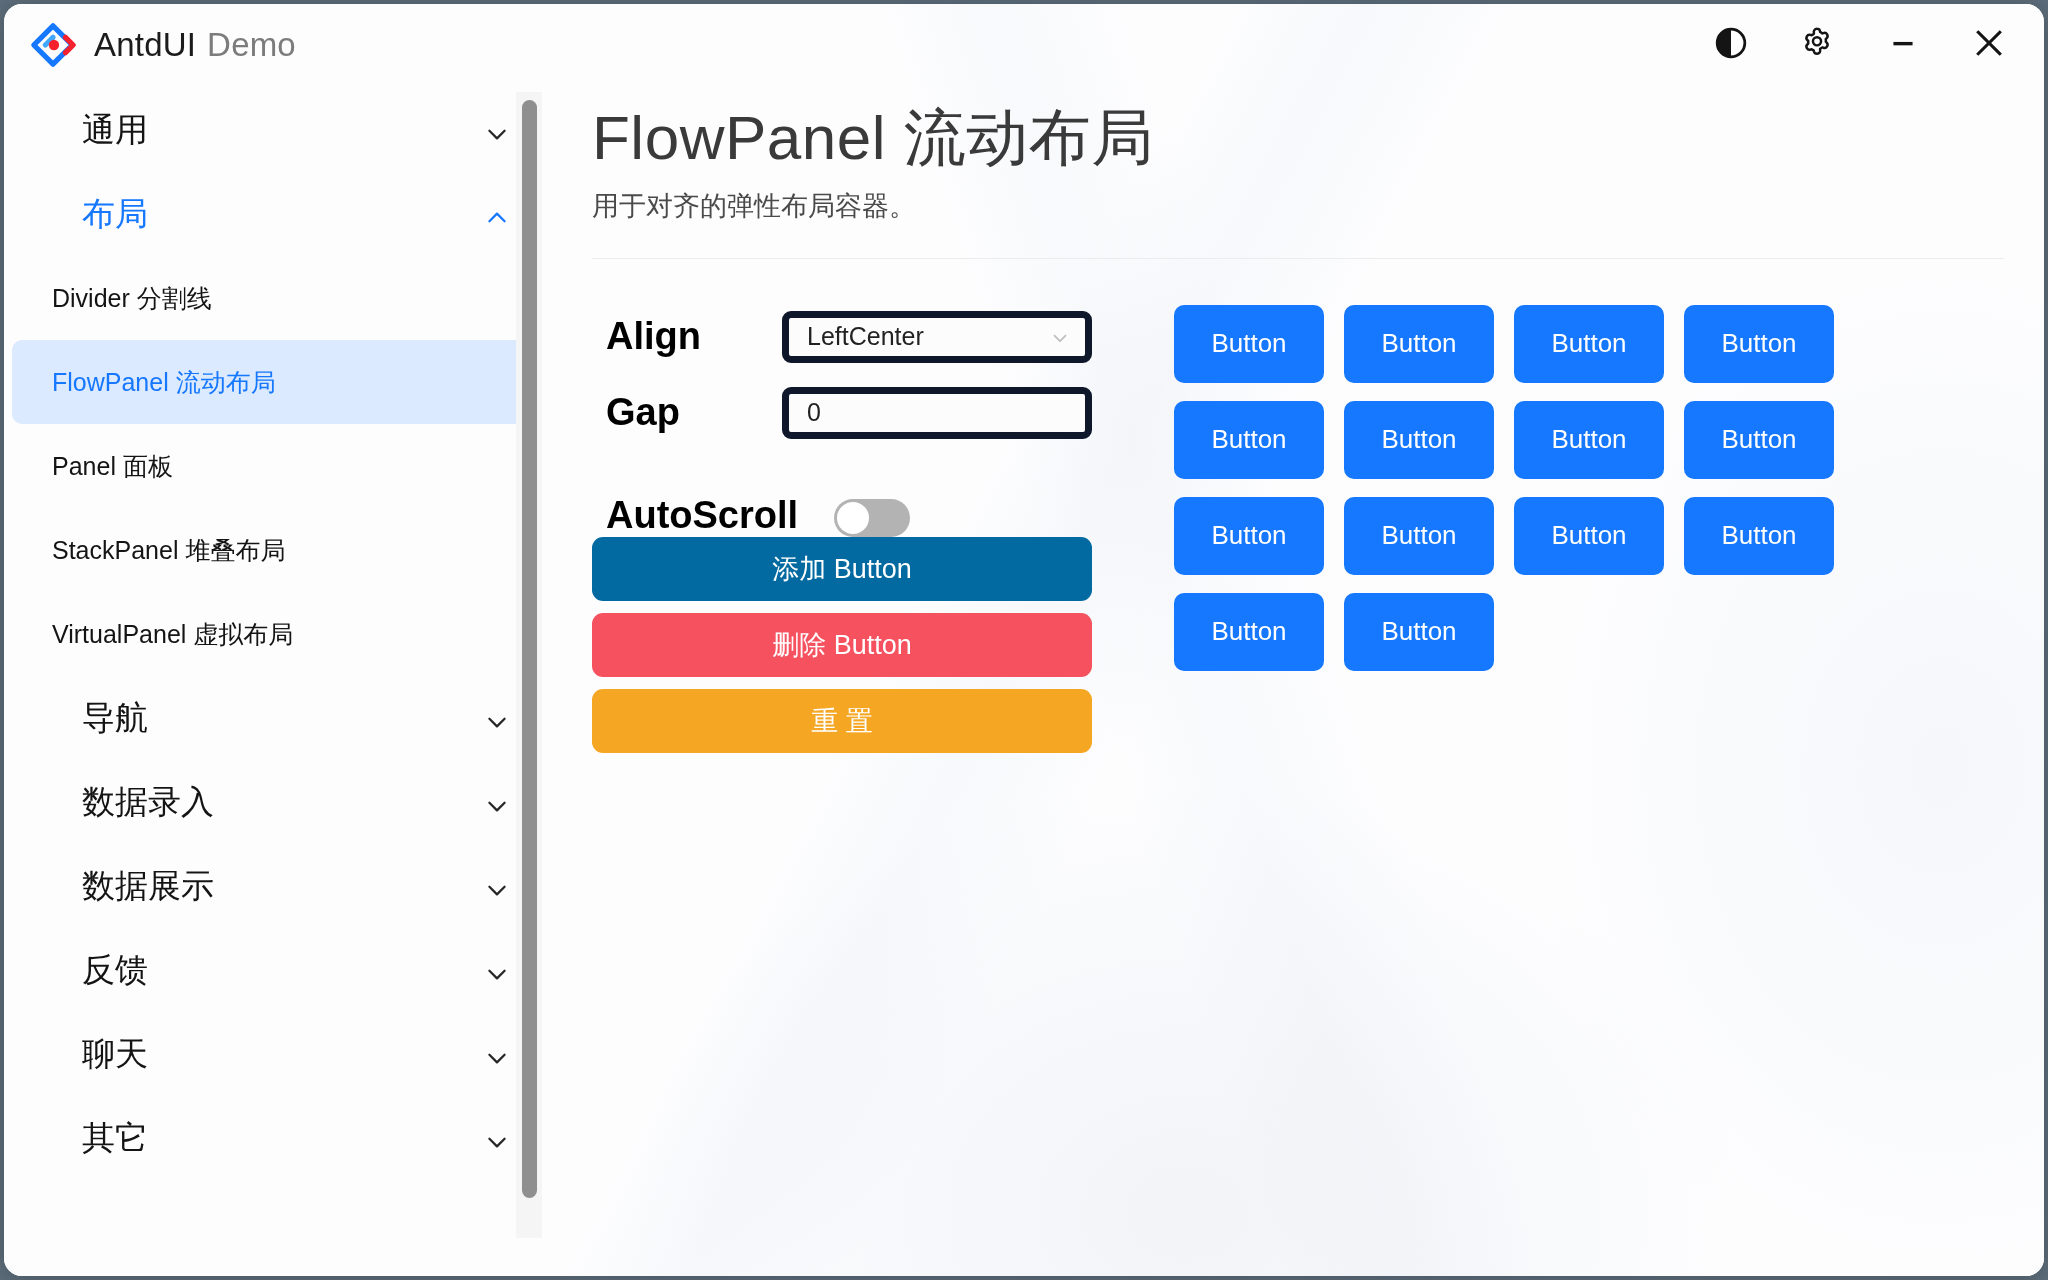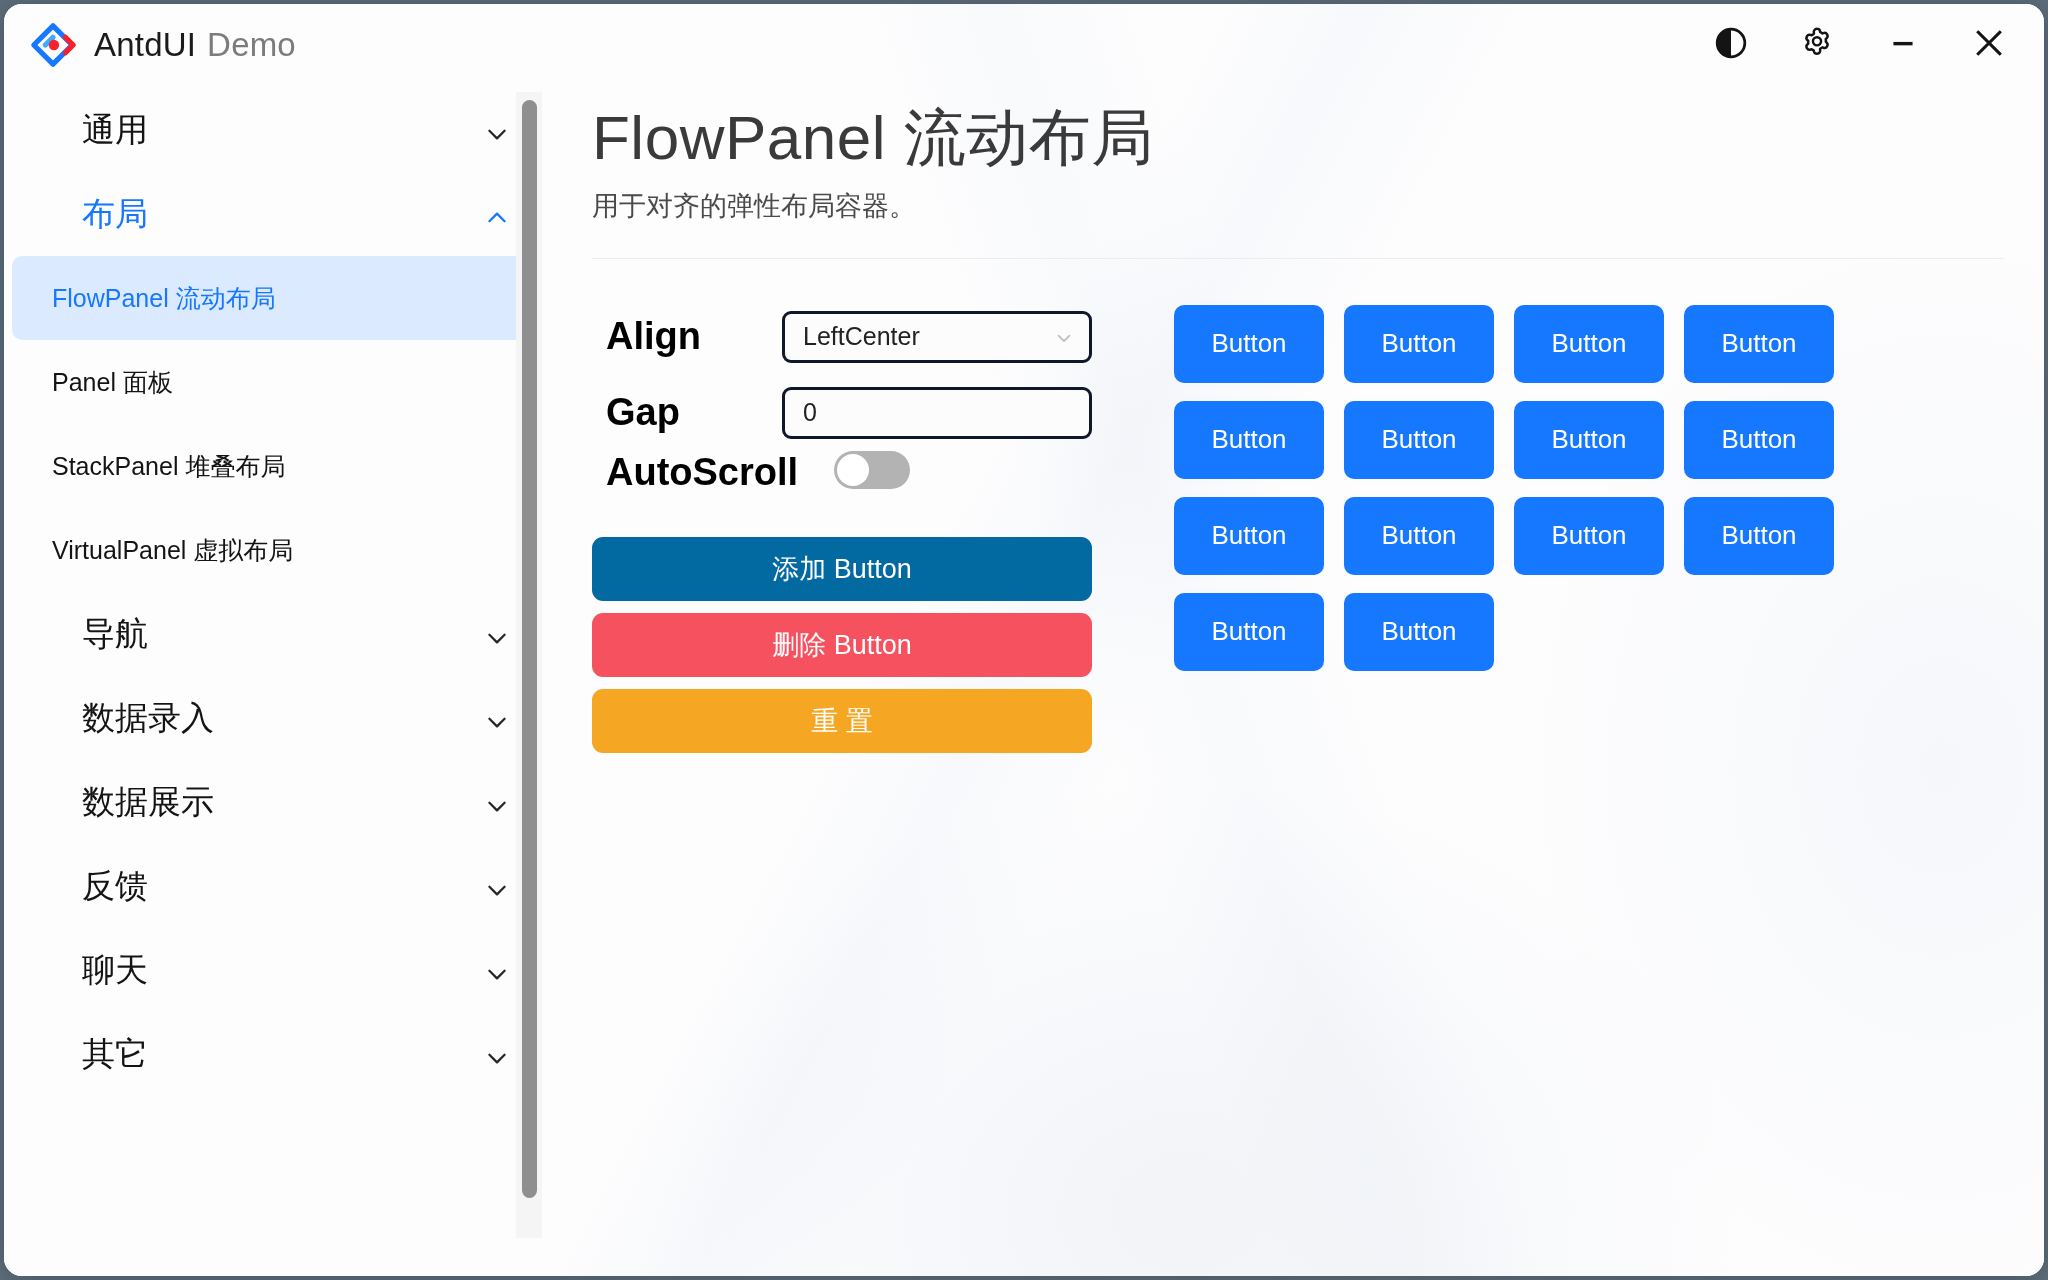--- a/index.html
+++ b/index.html
@@ -172,35 +172,35 @@
     width: 190px;
     flex: 0 0 190px;
     font-size: 38px;
     color: #000000;
     padding-left: 14px;
     font-weight: bold;
   }
   .select-box, .input-box {
     flex: 1 1 auto;
     height: 52px;
-    border: 3px solid #0f172a;
+    border: 7px solid #0f172a;
     border-radius: 9px;
     background: #fcfcfd;
     display: flex;
     align-items: center;
     padding: 0 14px 0 18px;
     font-size: 25px;
     color: #222;
     cursor: pointer;
   }
   .select-box .val { flex: 1 1 auto; }
   .select-box .chev-sm { width: 22px; height: 22px; color: #bfbfbf; }
   .input-box { cursor: text; }
 
-  .toggle-row { display: flex; align-items: flex-start; height: 86px; gap: 48px; }
+  .toggle-row { display: flex; align-items: flex-end; height: 86px; gap: 48px; }
   .toggle {
     width: 76px; height: 38px;
     border-radius: 19px;
     background: #b3b3b3;
     position: relative;
     cursor: pointer;
     margin-left: 4px;
   }
   .toggle .knob {
     position: absolute;
@@ -322,20 +322,23 @@
 
         <div class="nav-group active">
           <span>布局</span>
           <span class="chev">
             <svg viewBox="0 0 24 24" width="26" height="26">
                 <path d="M5 15 L12 8 L19 15" fill="none" stroke="currentColor" stroke-width="2.1" stroke-linecap="round" stroke-linejoin="round"></path>
               </svg>
           </span>
         </div>
 
+        <div class="nav-item">
+          <span>Divider 分割线</span>
+        </div>
         <div class="nav-item selected">
           <span>FlowPanel 流动布局</span>
         </div>
         <div class="nav-item">
           <span>Panel 面板</span>
         </div>
         <div class="nav-item">
           <span>StackPanel 堆叠布局</span>
         </div>
         <div class="nav-item">

